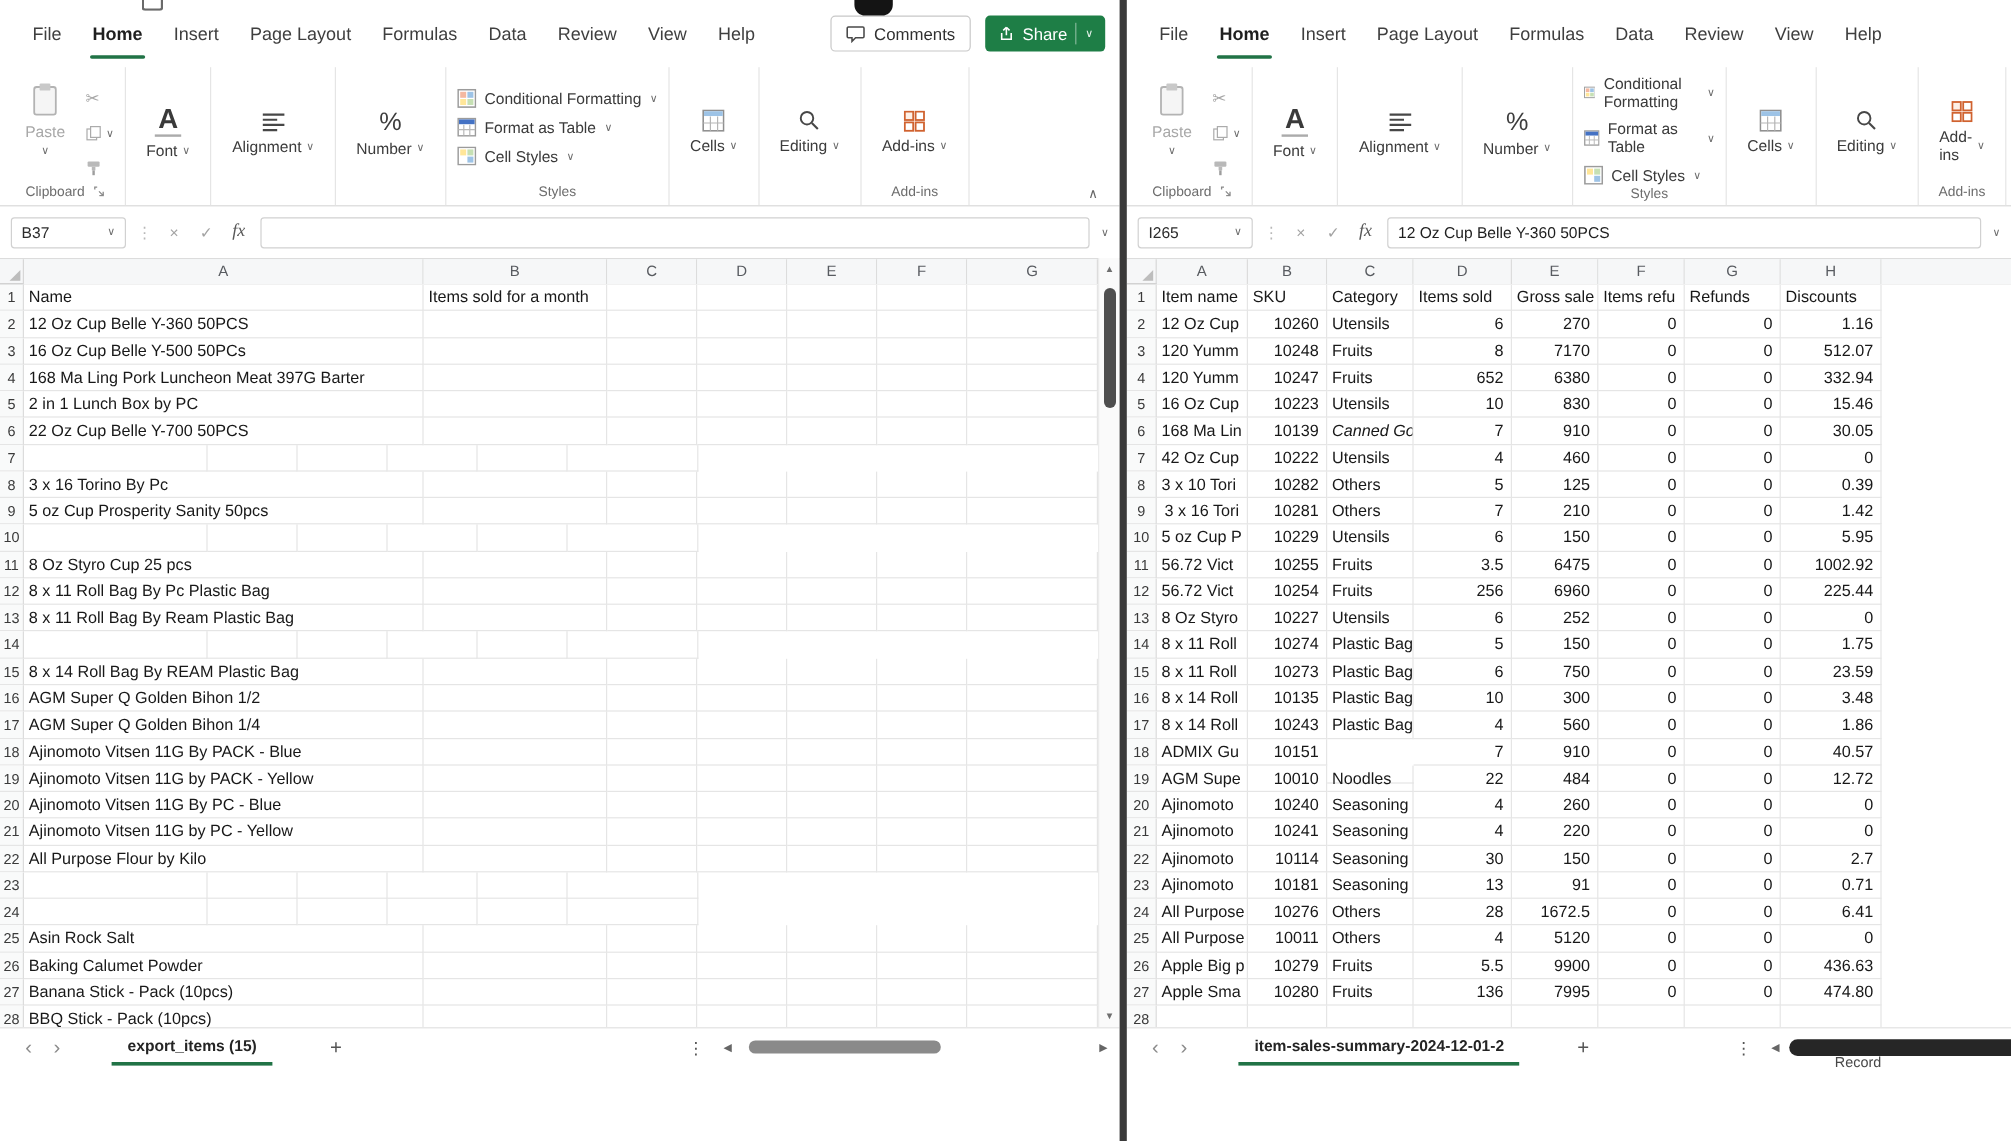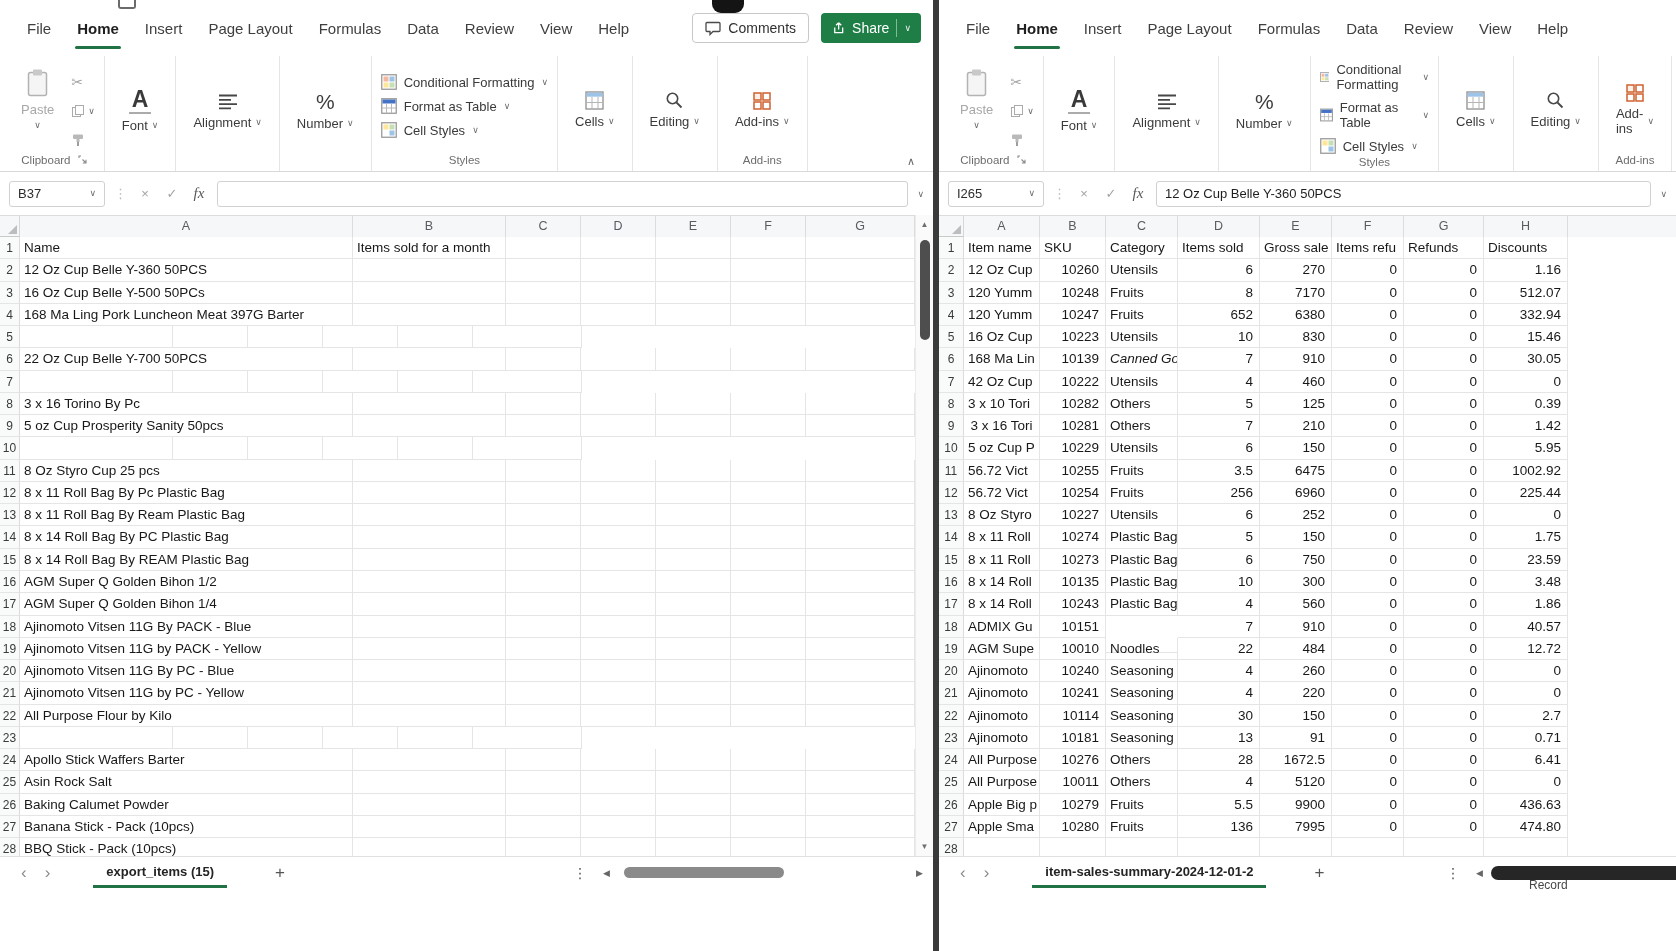--- a/index.html
+++ b/index.html
@@ -393,20 +393,21 @@
           <div class="cell" style="width: 333px;">168 Ma Ling Pork Luncheon Meat 397G Barter</div>
           <div class="cell" style="width: 153px;"></div>
           <div class="cell" style="width: 75px;"></div>
           <div class="cell" style="width: 75px;"></div>
           <div class="cell" style="width: 75px;"></div>
           <div class="cell" style="width: 75px;"></div>
           <div class="cell" style="width: 109px;"></div>
         </div>
         <div class="grow">
           <div class="rownum">5</div>
+          <div class="cell" style="width: 333px;">2 in 1 Lunch Box by PC</div>
           <div class="cell" style="width: 153px;"></div>
           <div class="cell" style="width: 75px;"></div>
           <div class="cell" style="width: 75px;"></div>
           <div class="cell" style="width: 75px;"></div>
           <div class="cell" style="width: 75px;"></div>
           <div class="cell" style="width: 109px;"></div>
         </div>
         <div class="grow">
           <div class="rownum">6</div>
           <div class="cell" style="width: 333px;">22 Oz Cup Belle Y-700 50PCS</div>
@@ -480,21 +481,20 @@
           <div class="cell" style="width: 333px;">8 x 11 Roll Bag By Ream Plastic Bag</div>
           <div class="cell" style="width: 153px;"></div>
           <div class="cell" style="width: 75px;"></div>
           <div class="cell" style="width: 75px;"></div>
           <div class="cell" style="width: 75px;"></div>
           <div class="cell" style="width: 75px;"></div>
           <div class="cell" style="width: 109px;"></div>
         </div>
         <div class="grow">
           <div class="rownum">14</div>
-          <div class="cell" style="width: 333px;">8 x 14 Roll Bag By PC Plastic Bag</div>
           <div class="cell" style="width: 153px;"></div>
           <div class="cell" style="width: 75px;"></div>
           <div class="cell" style="width: 75px;"></div>
           <div class="cell" style="width: 75px;"></div>
           <div class="cell" style="width: 75px;"></div>
           <div class="cell" style="width: 109px;"></div>
         </div>
         <div class="grow">
           <div class="rownum">15</div>
           <div class="cell" style="width: 333px;">8 x 14 Roll Bag By REAM Plastic Bag</div>
@@ -579,21 +579,20 @@
           <div class="rownum">23</div>
           <div class="cell" style="width: 153px;"></div>
           <div class="cell" style="width: 75px;"></div>
           <div class="cell" style="width: 75px;"></div>
           <div class="cell" style="width: 75px;"></div>
           <div class="cell" style="width: 75px;"></div>
           <div class="cell" style="width: 109px;"></div>
         </div>
         <div class="grow">
           <div class="rownum">24</div>
-          <div class="cell" style="width: 333px;">Apollo Stick Waffers Barter</div>
           <div class="cell" style="width: 153px;"></div>
           <div class="cell" style="width: 75px;"></div>
           <div class="cell" style="width: 75px;"></div>
           <div class="cell" style="width: 75px;"></div>
           <div class="cell" style="width: 75px;"></div>
           <div class="cell" style="width: 109px;"></div>
         </div>
         <div class="grow">
           <div class="rownum">25</div>
           <div class="cell" style="width: 333px;">Asin Rock Salt</div>

